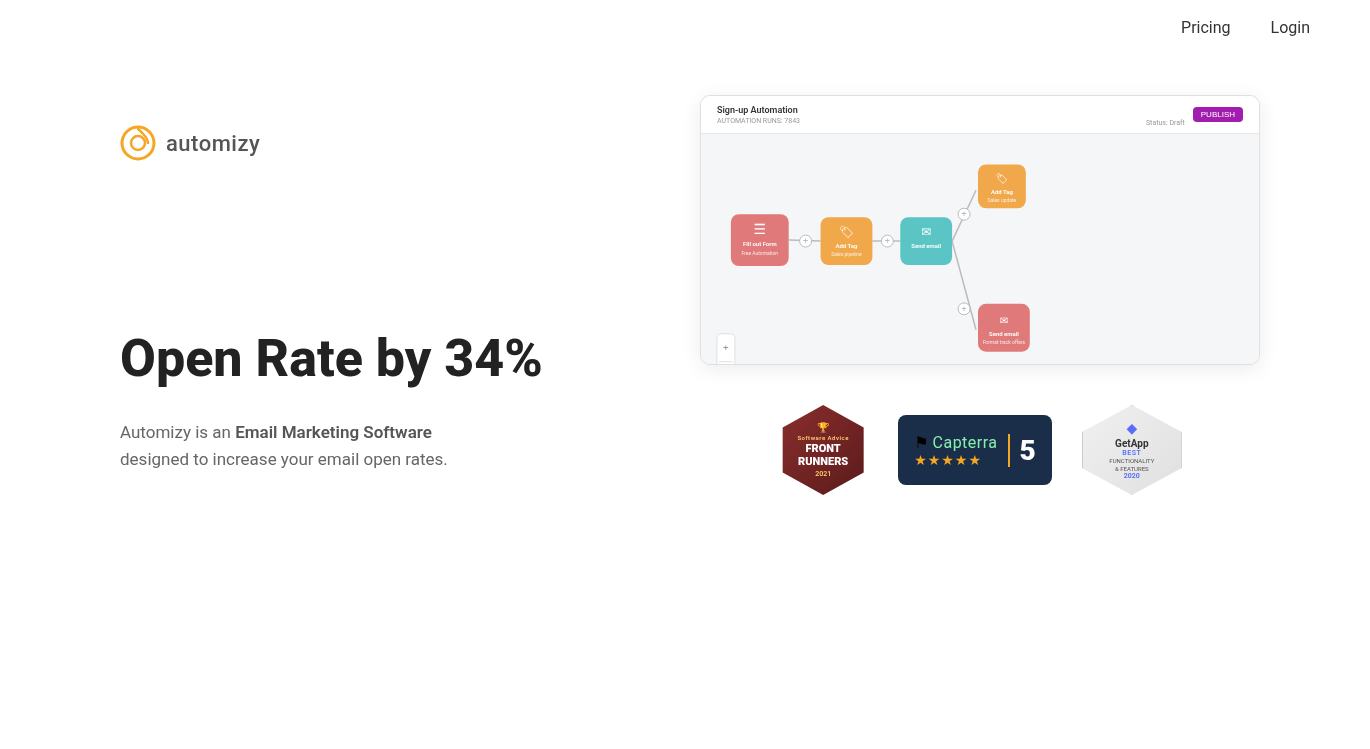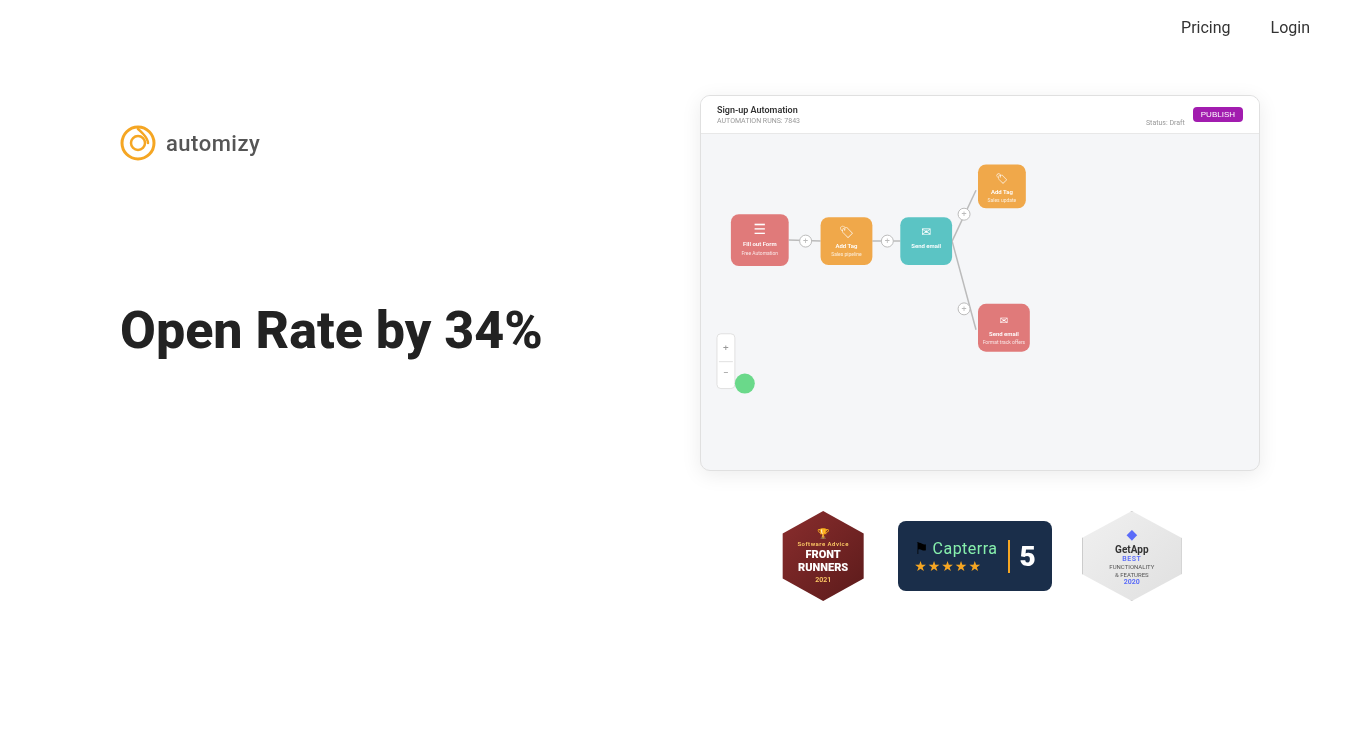--- a/index.html
+++ b/index.html
@@ -39,21 +39,21 @@
     
     .left-side {
       flex: 0 0 520px;
       padding-top: 30px;
     }
 
     .logo-area {
       display: flex;
       align-items: center;
       gap: 10px;
-      margin-bottom: 80px;
+      margin-bottom: 108px;
     }
 
     .logo-icon {
       width: 36px;
       height: 36px;
     }
 
     .logo-text {
       font-size: 22px;
       font-weight: 500;
@@ -85,21 +85,21 @@
     .right-side {
       flex: 1;
       display: flex;
       flex-direction: column;
       align-items: center;
     }
 
     
     .app-screenshot {
       width: 560px;
-      height: 376px;
+      height: 270px;
       background: #f5f6f8;
       border-radius: 10px;
       border: 1px solid #e0e0e0;
       position: relative;
       overflow: hidden;
       box-shadow: 0 4px 20px rgba(0,0,0,0.08);
     }
 
     
     .screenshot-topbar {
@@ -350,20 +350,23 @@
         <path d="M18 4 C18 4, 28 12, 28 18" stroke="#f5a623" stroke-width="2.5" stroke-linecap="round" fill="none"></path>
       </svg>
       <span class="logo-text">automizy</span>
     </div>
 
     <h1 class="headline">
       <br>
       <span>Open Rate by 34%</span>
     </h1>
 
+    <p class="subtext">
+      <span>Automizy is an </span><strong>Email Marketing Software</strong><span> designed to increase your email open rates.</span>
+    </p>
 
   </div>
 
   <div class="right-side">
 
     <div class="app-screenshot">
 
       <div class="screenshot-topbar">
         <div class="screenshot-topbar-left">
           <span class="topbar-title">Sign-up Automation</span>

